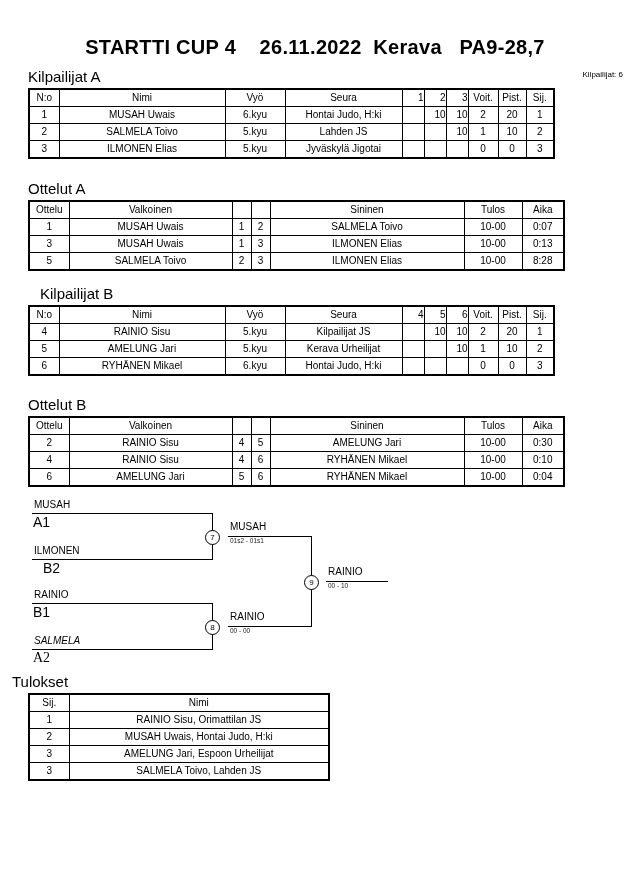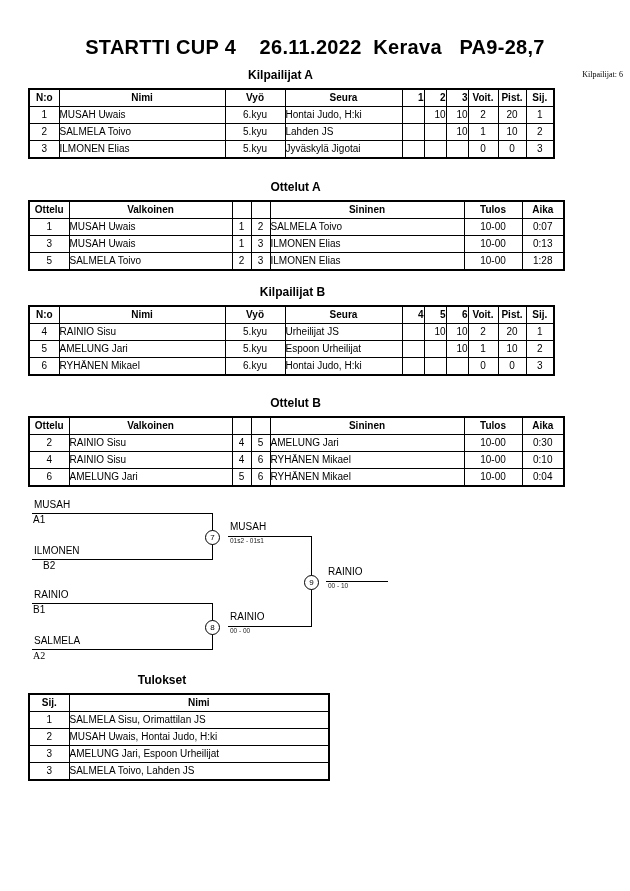--- a/index.html
+++ b/index.html
@@ -25,31 +25,30 @@
     text-align: center;
     font-size: 20px;
     font-weight: bold;
     letter-spacing: 0.3px;
     white-space: pre;
   }
 
   
   .section-caption {
     position: absolute;
-    text-align: center;
-    font-size: 12px;
-    font-weight: bold;
+    text-align: left;
+    font-size: 15px;
+    font-weight: normal;
   }
 
   .corner-note {
     position: absolute;
     font-size: 8px;
     font-weight: normal;
     text-align: right;
-    font-family: Liberation Serif, serif;
   }
 
   
   table.grid {
     position: absolute;
     border-collapse: collapse;
     font-size: 10px;
     background: #ffffff;
     table-layout: fixed;
   }
@@ -57,29 +56,29 @@
   table.grid td {
     border: 1px solid #000000;
     padding: 0;
     height: 16px;
     line-height: 16px;
     font-weight: normal;
     overflow: hidden;
     white-space: nowrap;
   }
   table.grid th {
-    font-weight: bold;
+    font-weight: normal;
   }
   table.grid .outer-l { border-left-width: 2px; }
   table.grid .outer-r { border-right-width: 2px; }
   table.grid tr.hdr th { border-top-width: 2px; }
   table.grid tr.last td { border-bottom-width: 2px; }
 
   .c  { text-align: center; }
-  .l  { text-align: left; padding-left: 5px; }
+  .l  { text-align: center; padding-left: 5px; }
   .r  { text-align: right; padding-right: 5px; }
 
   
   .sep-l { border-left-width: 2px; }
 
   
   #bracket {
     position: absolute;
     left: 0;
     top: 495px;
@@ -92,21 +91,21 @@
   }
   .bk-h { height: 1px; }
   .bk-v { width: 1px; }
   .bk-name {
     position: absolute;
     font-size: 10px;
     white-space: nowrap;
   }
   .bk-seed {
     position: absolute;
-    font-size: 10px;
+    font-size: 14px;
     white-space: nowrap;
   }
   .bk-score {
     position: absolute;
     font-size: 6.5px;
     white-space: nowrap;
     color: #1a1a1a;
   }
   .bk-circle {
     position: absolute;
@@ -233,21 +232,21 @@
     <td class="c">10-00</td>
     <td class="c outer-r">0:13</td>
   </tr>
   <tr class="last">
     <td class="c outer-l">5</td>
     <td class="l">SALMELA Toivo</td>
     <td class="c">2</td>
     <td class="c">3</td>
     <td class="l">ILMONEN Elias</td>
     <td class="c">10-00</td>
-    <td class="c outer-r">1:28</td>
+    <td class="c outer-r">8:28</td>
   </tr>
 </tbody>
   </table>
 
 <div class="section-caption" style="left:40px; top:285px; width:505px;">Kilpailijat B</div>
 
 <table class="grid" id="tbl-pool-b" style="left:28px; top:305px; width:505px;">
   <colgroup>
     <col style="width:30px">
       <col style="width:166px">
@@ -270,33 +269,33 @@
     <th class="r">5</th>
     <th class="r">6</th>
     <th class="sep-l">Voit.</th>
     <th>Pist.</th>
     <th class="outer-r">Sij.</th>
   </tr>
   <tr>
     <td class="c outer-l">4</td>
     <td class="l">RAINIO Sisu</td>
     <td class="c">5.kyu</td>
-    <td class="l">Urheilijat JS</td>
+    <td class="l">Kilpailijat JS</td>
     <td class="r"></td>
     <td class="r">10</td>
     <td class="r">10</td>
     <td class="c sep-l">2</td>
     <td class="c">20</td>
     <td class="c outer-r">1</td>
   </tr>
   <tr>
     <td class="c outer-l">5</td>
     <td class="l">AMELUNG Jari</td>
     <td class="c">5.kyu</td>
-    <td class="l">Espoon Urheilijat</td>
+    <td class="l">Kerava Urheilijat</td>
     <td class="r"></td>
     <td class="r"></td>
     <td class="r">10</td>
     <td class="c sep-l">1</td>
     <td class="c">10</td>
     <td class="c outer-r">2</td>
   </tr>
   <tr class="last">
     <td class="c outer-l">6</td>
     <td class="l">RYHÄNEN Mikael</td>
@@ -378,21 +377,21 @@
 
   <div class="bk-circle" style="left:205px; top:35px;">7</div>
   <div class="bk-name" style="left:230px; top:26px;">MUSAH</div>
   <div class="bk-line bk-h" style="left:228px; top:41px; width:83px;"></div>
   <div class="bk-score" style="left:230px; top:42px;">01s2 - 01s1</div>
 
   <div class="bk-name" style="left:34px; top:94px;">RAINIO</div>
   <div class="bk-line bk-h" style="left:32px; top:108px; width:180px;"></div>
   <div class="bk-seed" style="left:33px; top:109px;">B1</div>
 
-  <div class="bk-name" style="left:34px; top:140px;">SALMELA</div>
+  <div class="bk-name" style="left:34px; top:140px;font-style:italic;">SALMELA</div>
   <div class="bk-line bk-h" style="left:32px; top:154px; width:180px;"></div>
   <div class="bk-seed" style="left:33px; top:155px;font-family:Liberation Serif, serif;">A2</div>
 
   <div class="bk-line bk-v" style="left:212px; top:108px; height:47px;"></div>
 
   <div class="bk-circle" style="left:205px; top:125px;">8</div>
   <div class="bk-name" style="left:230px; top:116px;">RAINIO</div>
   <div class="bk-line bk-h" style="left:228px; top:131px; width:83px;"></div>
   <div class="bk-score" style="left:230px; top:132px;">00 - 00</div>
 
@@ -411,21 +410,21 @@
       <col style="width:40px">
       <col style="width:260px">
     </colgroup>
   <tbody>
       <tr class="hdr">
     <th class="outer-l">Sij.</th>
     <th class="outer-r">Nimi</th>
   </tr>
   <tr>
     <td class="c outer-l">1</td>
-    <td class="l outer-r">SALMELA Sisu, Orimattilan JS</td>
+    <td class="l outer-r">RAINIO Sisu, Orimattilan JS</td>
   </tr>
   <tr>
     <td class="c outer-l">2</td>
     <td class="l outer-r">MUSAH Uwais, Hontai Judo, H:ki</td>
   </tr>
   <tr>
     <td class="c outer-l">3</td>
     <td class="l outer-r">AMELUNG Jari, Espoon Urheilijat</td>
   </tr>
   <tr class="last">

